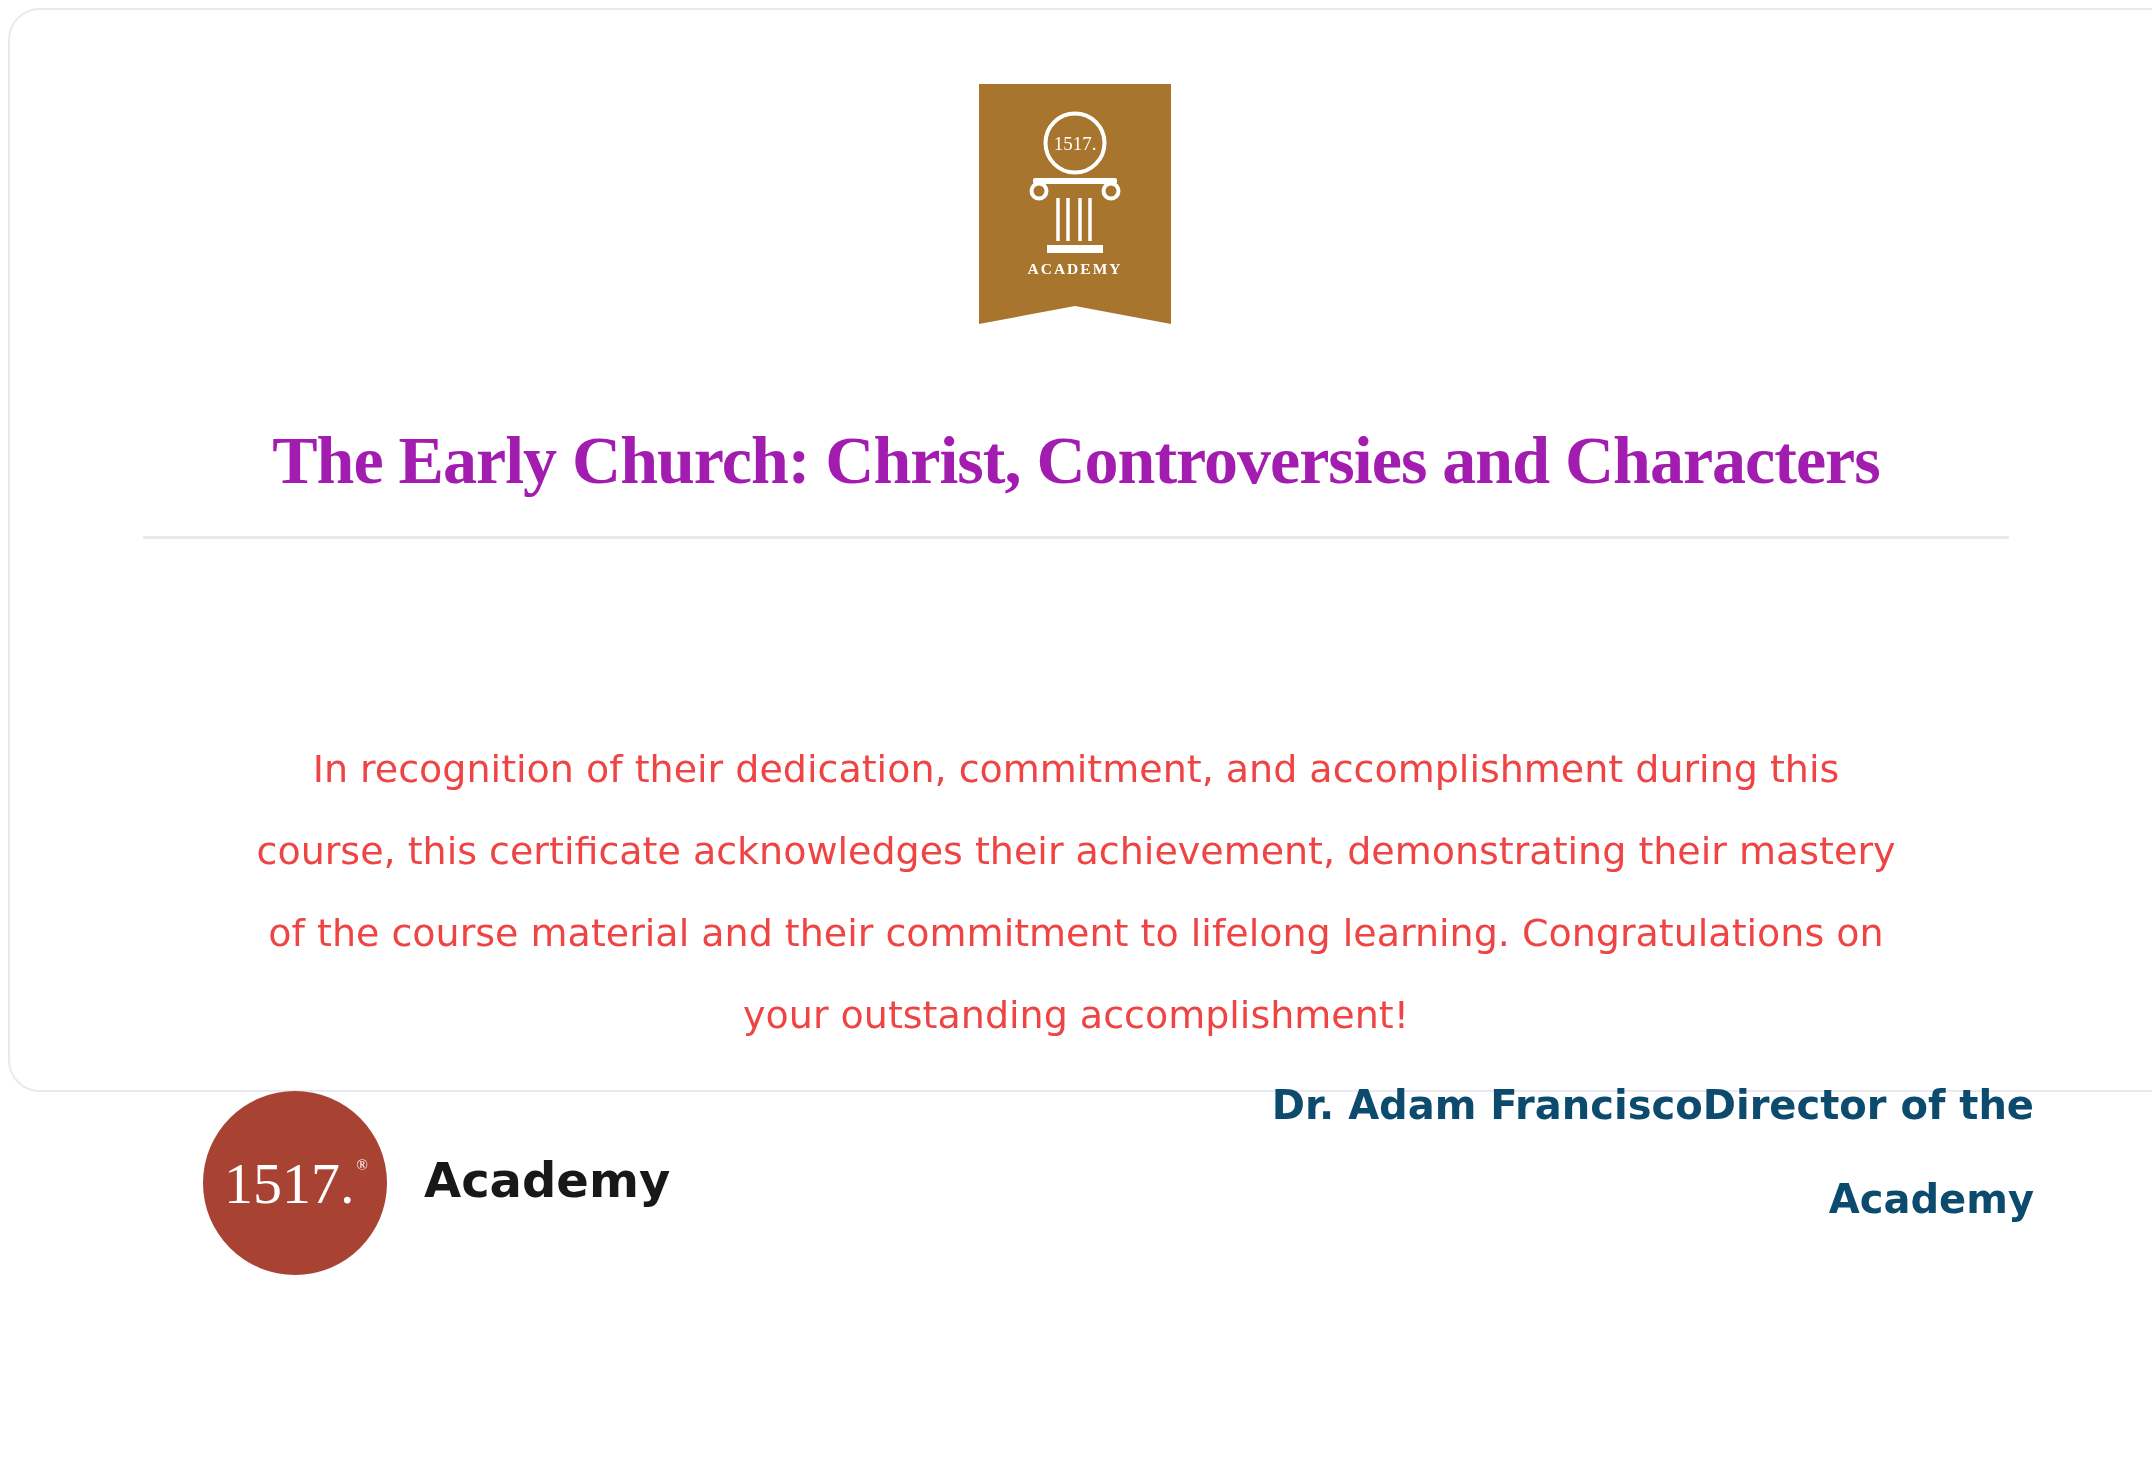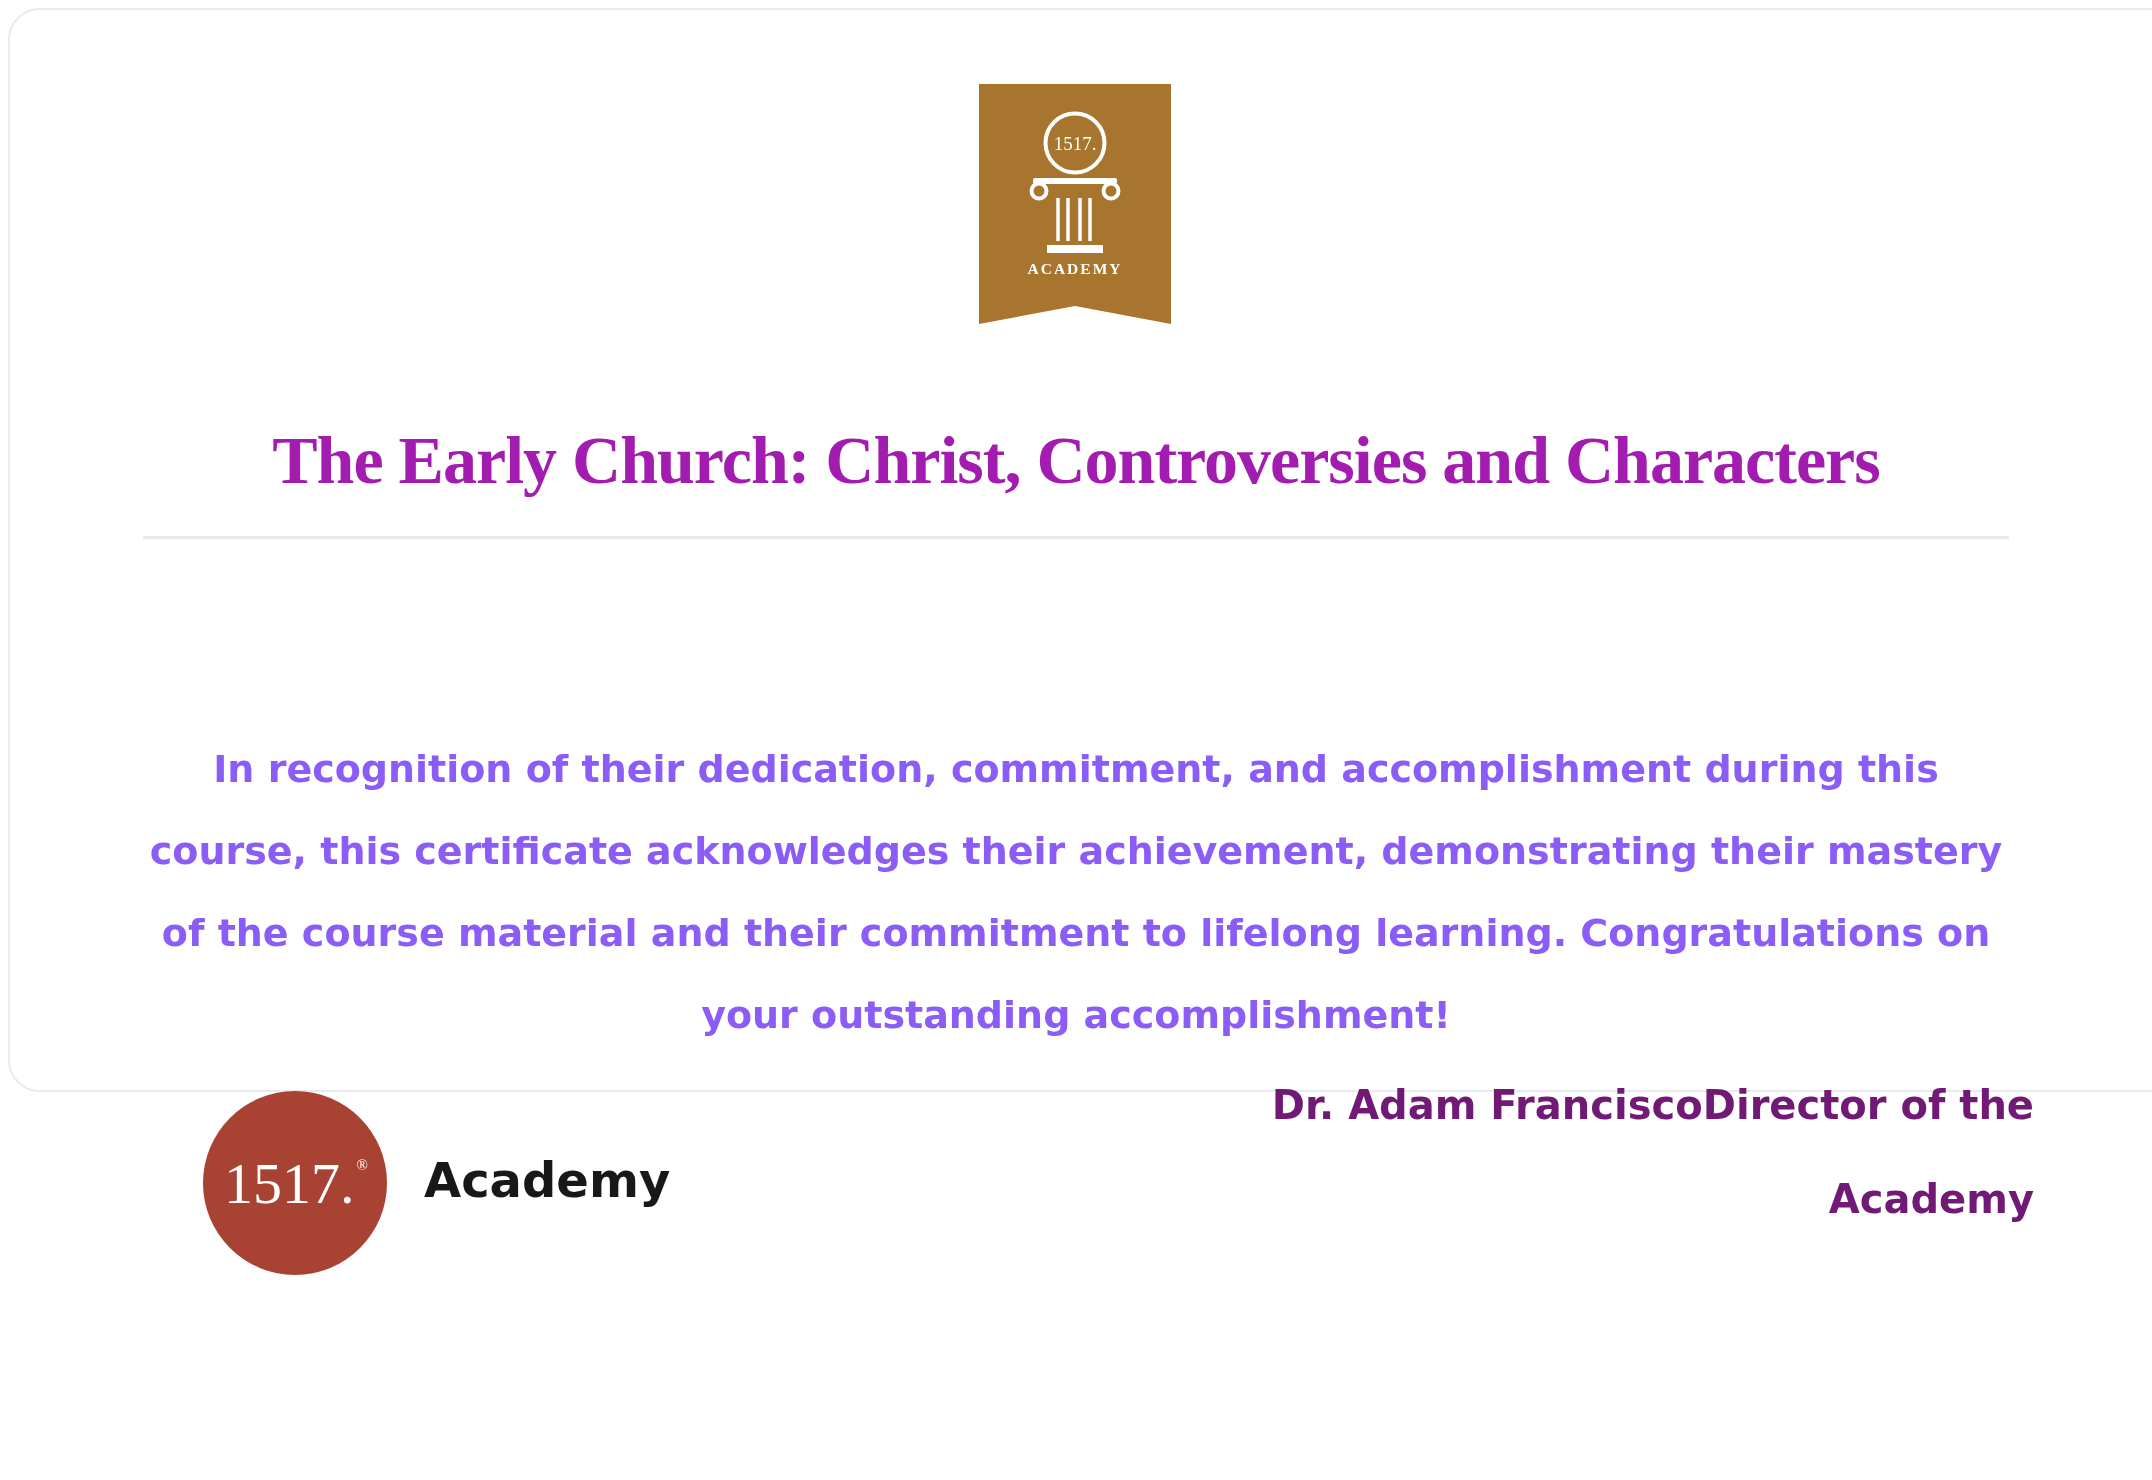--- a/index.html
+++ b/index.html
@@ -70,34 +70,34 @@
   .body-text {
     position: absolute;
     top: 728px;
     left: 76px;
     width: 2000px;
     margin: 0;
     text-align: center;
     white-space: pre-line;
     font-size: 38px;
     line-height: 82px;
-    font-weight: 700;
-    color: #8b5cf6;
+    font-weight: 400;
+    color: #ef4444;
   }
   .signature {
     position: absolute;
     top: 1058px;
     right: 162px;
     width: 1000px;
     text-align: right;
     white-space: pre-line;
     font-weight: 700;
     font-size: 40px;
     line-height: 94px;
-    color: #701a75;
+    color: #0c4a6e;
   }
   .logo-circle {
     position: absolute;
     left: 203px;
     top: 1091px;
     width: 184px;
     height: 184px;
     border-radius: 50%;
     background: #A84334;
     display: flex;

